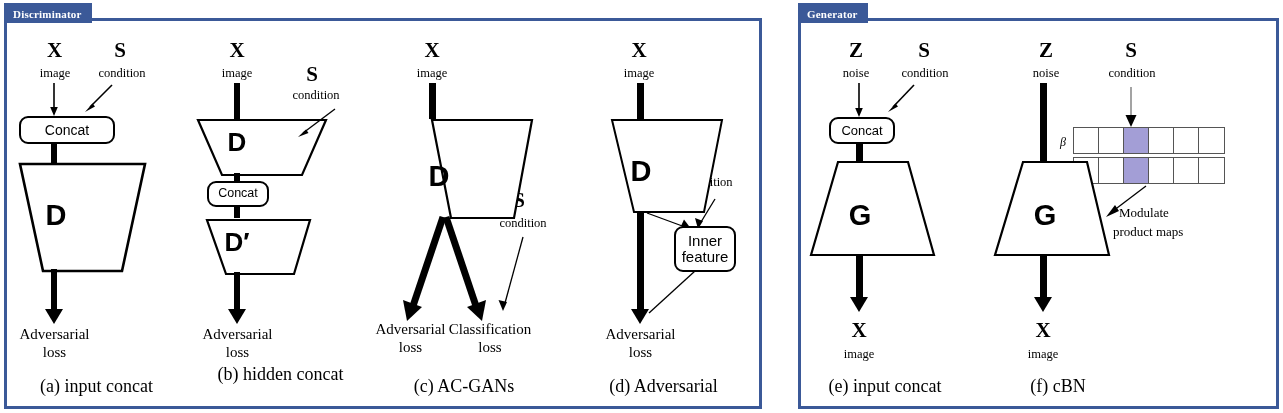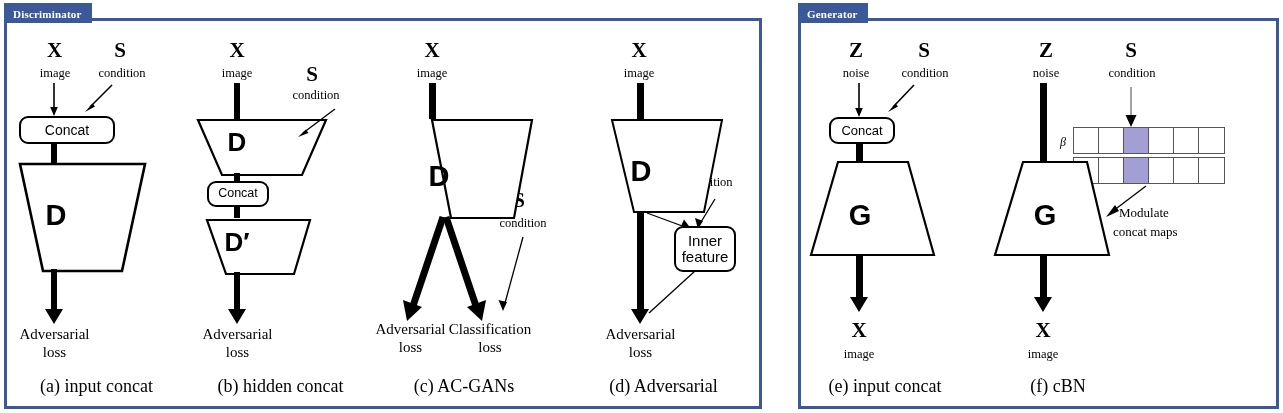--- a/index.html
+++ b/index.html
@@ -144,21 +144,21 @@
       <div class="glyph" style="left:8px;top:206px;width:84px;font-size:26px;">D′</div>
 
       <div class="thickline" style="left:47px;top:251px;width:6px;height:43px;"></div>
       <svg class="svgl" width="190" height="391">
         <polygon points="50,303 41,288 59,288" fill="#000"></polygon>
       </svg>
 
       <div class="t loss" style="left:3px;top:305px;width:95px;">Adversarial</div>
       <div class="t loss" style="left:3px;top:323px;width:95px;">loss</div>
 
-      <div class="t caption" style="left:-14px;top:356px;width:215px;">(b) hidden concat</div>
+      <div class="t caption" style="left:-14px;top:344px;width:215px;">(b) hidden concat</div>
     </div>
 
     <div class="panel" style="left:370px;width:200px;">
       <div class="t var" style="left:15px;top:18px;width:80px;">X</div>
       <div class="t sub" style="left:21px;top:46px;width:68px;">image</div>
       <div class="t var" style="left:122px;top:168px;width:40px;">S</div>
       <div class="t sub" style="left:110px;top:196px;width:72px;">condition</div>
 
       <div class="thickline" style="left:52px;top:62px;width:7px;height:36px;"></div>
 
@@ -306,21 +306,21 @@
         </svg>
       </div>
       <div class="glyph" style="left:2px;top:178px;width:84px;font-size:29px;">G</div>
 
       <svg class="svgl" width="275" height="391">
         <line x1="145" y1="165" x2="112" y2="190" stroke="#000" stroke-width="1.3"></line>
         <polygon points="105,196 114,184 118,190" fill="#000"></polygon>
       </svg>
 
       <div class="t note" style="left:118px;top:184px;width:130px;text-align:left;">Modulate</div>
-      <div class="t note" style="left:112px;top:203px;width:140px;text-align:left;">concat maps</div>
+      <div class="t note" style="left:112px;top:203px;width:140px;text-align:left;">product maps</div>
 
       <div class="thickline" style="left:39px;top:233px;width:7px;height:48px;"></div>
       <svg class="svgl" width="275" height="391">
         <polygon points="42,291 33,276 51,276" fill="#000"></polygon>
       </svg>
 
       <div class="t var" style="left:-2px;top:298px;width:88px;">X</div>
       <div class="t sub" style="left:3px;top:327px;width:78px;">image</div>
 
       <div class="t caption" style="left:-28px;top:356px;width:170px;">(f) cBN</div>

